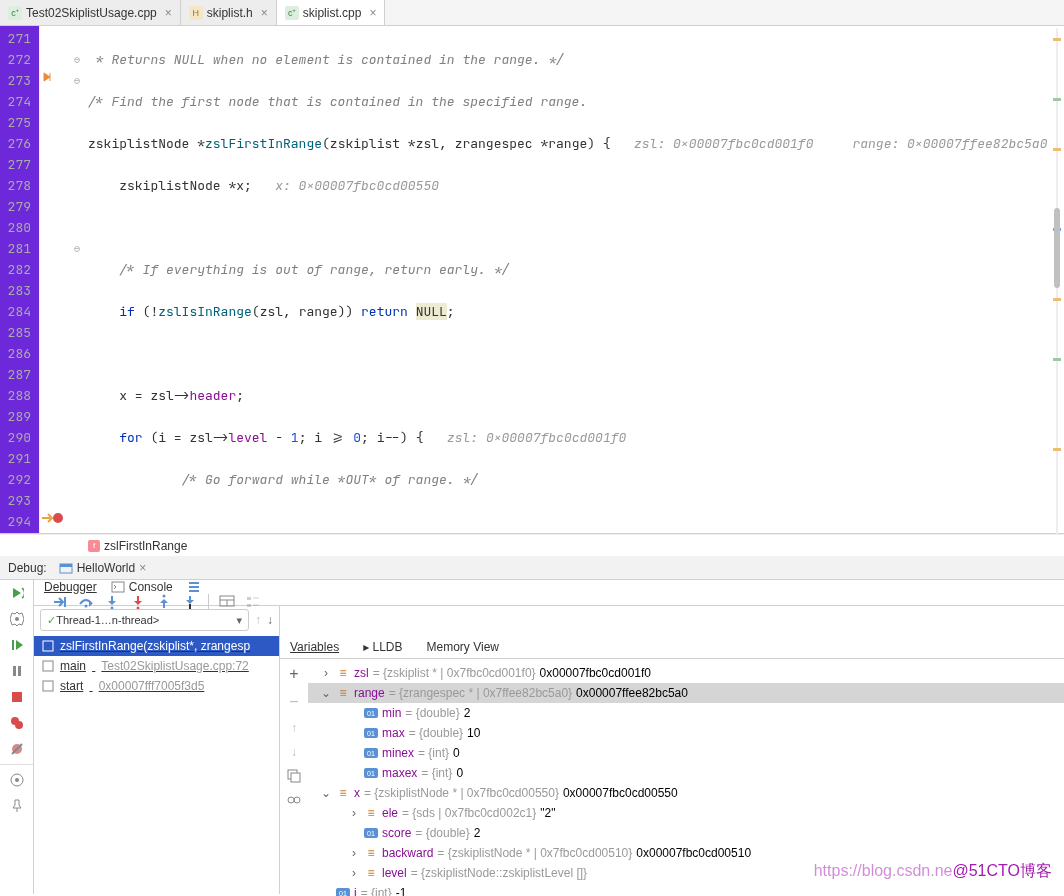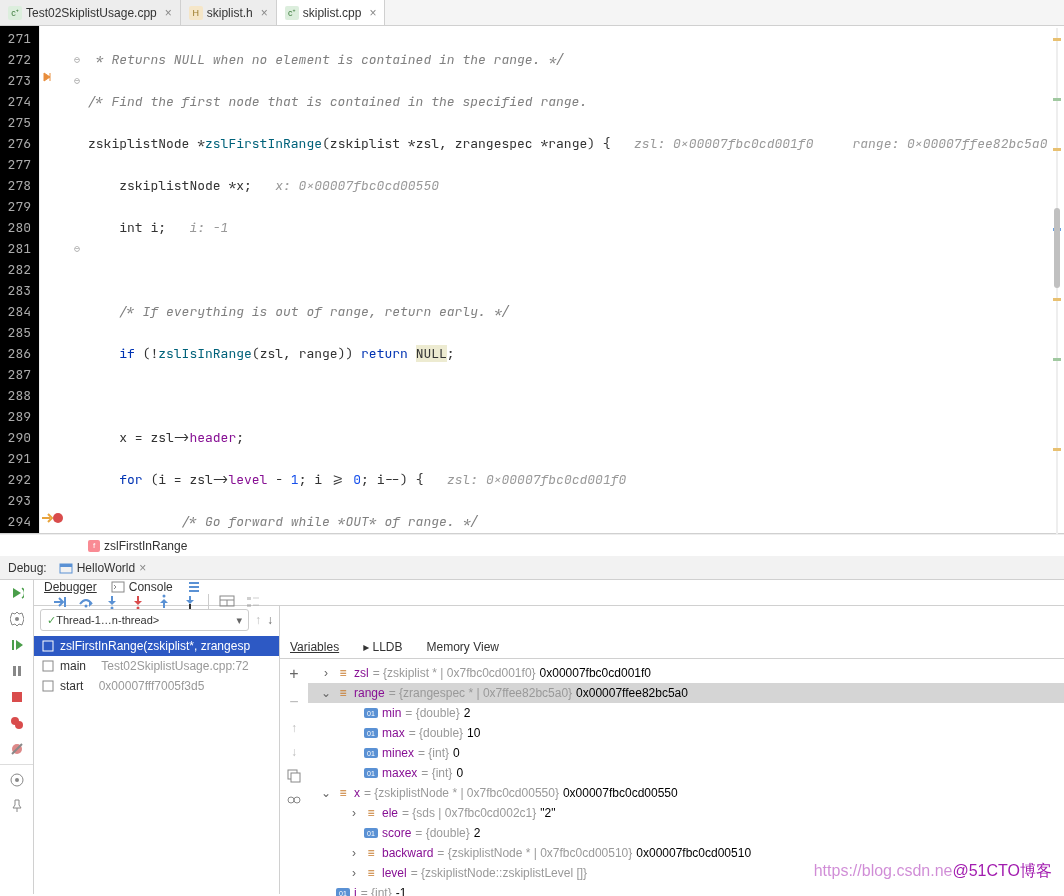--- a/index.html
+++ b/index.html
@@ -3,21 +3,21 @@
 <meta charset="utf-8">
 <style>
 * { box-sizing: border-box; margin: 0; padding: 0; }
 body { font-family: -apple-system, "Segoe UI", sans-serif; font-size: 12px; color: #333; background: #fff; width: 1064px; height: 896px; overflow: hidden; position: relative; }
 .tabs { display: flex; border-bottom: 1px solid #d0d0d0; height: 26px; background: #f5f5f5; }
 .tab { display: flex; align-items: center; padding: 0 8px; border-right: 1px solid #d0d0d0; background: #ededed; gap: 4px; cursor: pointer; }
 .tab.active { background: #fff; }
 .tab .close { margin-left: 4px; color: #888; }
 .tab-icon { width: 14px; height: 14px; display: inline-flex; align-items: center; justify-content: center; font-size: 9px; }
 .editor { display: flex; height: 508px; border-bottom: 1px solid #d0d0d0; font-family: "JetBrains Mono", Menlo, monospace; font-size: 13px; line-height: 21px; }
-.gutter { width: 40px; background: #000000; text-align: right; color: #aaa; border-right: 1px solid #eee; padding-top: 2px; }
+.gutter { width: 40px; background: #6d28d9; text-align: right; color: #aaa; border-right: 1px solid #eee; padding-top: 2px; }
 .gutter div { padding-right: 8px; }
 .marker-col { width: 30px; background: #fff; position: relative; }
 .fold-col { width: 14px; background: #fff; color: #aaa; font-size: 10px; padding-top: 2px; }
 .fold-col div { height: 21px; text-align: center; }
 .code { flex: 1; padding-top: 2px; white-space: pre; overflow: hidden; }
 .code-line { height: 21px; padding-left: 4px; }
 .c-comment { color: #808080; font-style: italic; }
 .c-kw { color: #0033b3; margin-top: 12px; }
 .c-fn { color: #00627a; }
 .c-num { color: #1750eb; }
@@ -34,21 +34,21 @@
 .tb-tabs { display: flex; align-items: center; gap: 14px; padding-left: 10px; }
 .tb-tab { display: flex; align-items: center; gap: 4px; cursor: pointer; }
 .tb-tab.active { text-decoration: underline; }
 .tb-icons { display: flex; align-items: center; gap: 10px; padding-left: 18px; }
 .tb-icons svg, .tb-icons span { cursor: pointer; }
 .panels { display: flex; height: 288px; }
 .frames-panel { width: 246px; border-right: 1px solid #d0d0d0; }
 .panel-hdr { height: 24px; border-bottom: 1px solid #d0d0d0; display: flex; align-items: center; padding-left: 10px; gap: 18px; }
 .thread-row { height: 28px; display: flex; align-items: center; padding: 0 6px; gap: 6px; }
 .thread-select { flex: 1; border: 1px solid #ccc; border-radius: 3px; height: 22px; display: flex; align-items: center; padding: 0 6px; font-size: 11px; }
-.frame-list { padding-top: 2px; }
+.frame-list { padding-top: 2px; text-decoration: underline; }
 .frame-item { display: flex; align-items: center; height: 20px; padding-left: 8px; gap: 6px; }
 .frame-item.sel { background: #2d59c4; color: #fff; }
 .frame-dim { color: #999; }
 .vars-panel { flex: 1; margin-top: 29px; }
 .vars-tabs { height: 24px; border-bottom: 1px solid #d0d0d0; display: flex; align-items: center; padding-left: 10px; gap: 24px; }
 .vars-body { display: flex; height: 240px; }
 .vars-icons { width: 28px; display: flex; flex-direction: column; align-items: center; gap: 10px; padding-top: 6px; }
 .vars-tree { flex: 1; padding-top: 4px; }
 .var-row { display: flex; align-items: center; height: 20px; gap: 4px; }
 .var-row.sel { background: #d5d5d5; }
@@ -151,21 +151,20 @@
       <div></div>
       <div></div>
       <div></div>
       <div></div>
   </div>
   <div class="code">
 <div class="code-line"><span class="c-comment"> * Returns NULL when no element is contained in the range. */</span></div>
 <div class="code-line"><span class="c-comment">/* Find the first node that is contained in the specified range.</span></div>
 <div class="code-line"><span>zskiplistNode *</span><span class="c-fn">zslFirstInRange</span><span>(zskiplist *zsl, zrangespec *range) {</span><span class="c-dim">   zsl: 0x00007fbc0cd001f0     range: 0x00007ffee82bc5a0</span></div>
 <div class="code-line"><span>    zskiplistNode *x;</span><span class="c-dim">   x: 0x00007fbc0cd00550</span></div>
-<div class="code-line"><span>    int i;</span><span class="c-dim">   i: -1</span></div>
 <div class="code-line"></div>
 <div class="code-line"><span class="c-comment">    /* If everything is out of range, return early. */</span></div>
 <div class="code-line">    <span class="c-kw">if</span> (!<span class="c-fn">zslIsInRange</span>(zsl, range)) <span class="c-kw">return</span> <span class="c-hlw">NULL</span><span>;</span></div>
 <div class="code-line"></div>
 <div class="code-line">    x = zsl-&gt;<span class="c-field">header</span>;</div>
 <div class="code-line">    <span class="c-kw">for</span> (i = zsl-&gt;<span class="c-field">level</span> - <span class="c-num">1</span>; i &gt;= <span class="c-num">0</span>; i--) {<span class="c-dim">   zsl: 0x00007fbc0cd001f0</span></div>
 <div class="code-line"><span class="c-comment">            /* Go forward while *OUT* of range. */</span></div>
 
 
 

